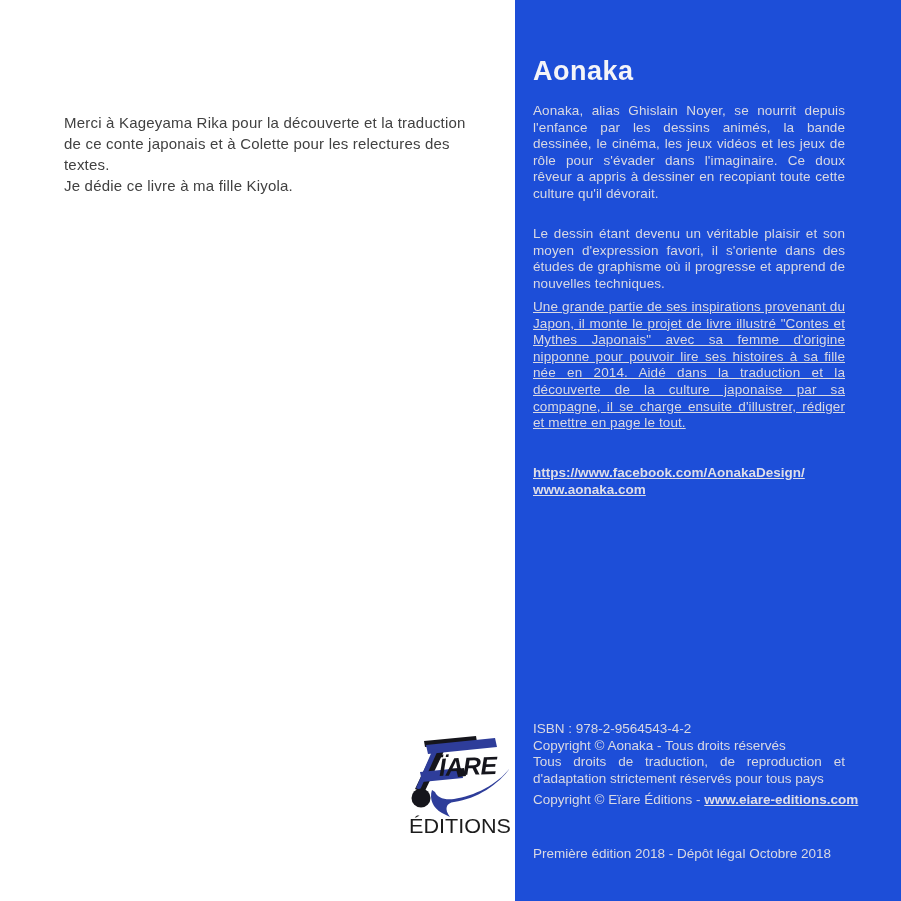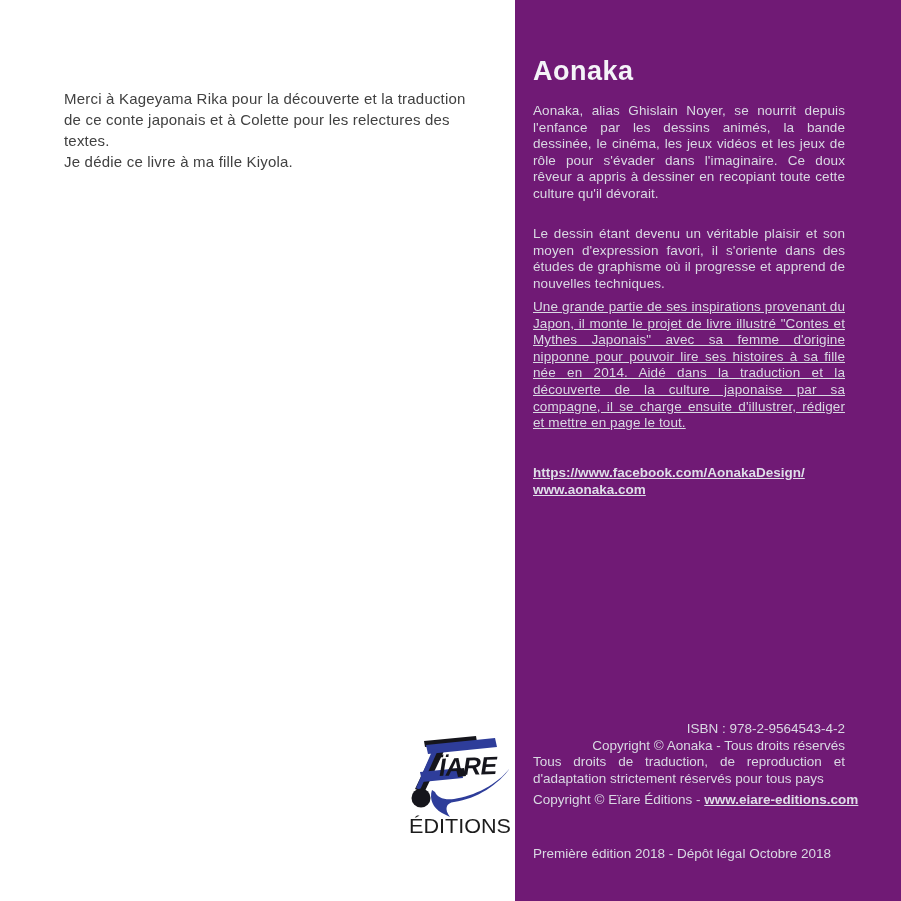--- a/index.html
+++ b/index.html
@@ -7,41 +7,41 @@
     width: 901px; height: 901px;
     background: #ffffff;
     font-family: "Liberation Sans", sans-serif;
     position: relative;
     overflow: hidden;
   }
 
   
   .thanks {
     position: absolute;
-    left: 64px; top: 88px;
+    left: 64px; top: 112px;
     width: 432px;
     font-size: 15px;
     line-height: 21px;
     color: #414141;
     white-space: pre-line;
     letter-spacing: 0.2px;
   }
 
   .logo {
     position: absolute;
     left: 406px; top: 735px;
     width: 110px; height: 106px;
   }
 
   
   .panel {
     position: absolute;
     left: 515px; top: 0;
     width: 386px; height: 901px;
-    background: #701a75;
+    background: #1d4ed8;
     color: #d9d9e3;
   }
   .panel > div { position: absolute; left: 18px; width: 312px; }
 
   .panel-title {
     top: 56px;
     font-size: 27px;
     font-weight: bold;
     color: #f4f4f8;
     letter-spacing: 0.5px;
@@ -68,21 +68,21 @@
   .legal-law   { top: 660px; }
   .isbn-block  { top: 721px; }
   .copy-pub    { top: 792px; white-space: nowrap; font-size: 13px; }
   .edition     { top: 822px; white-space: nowrap; margin-top: 24px; }
 
   .small {
     font-size: 13.5px;
     line-height: 16.6px;
     text-align: justify;
   }
-  .nowrapline { white-space: nowrap; text-align: right; }
+  .nowrapline { white-space: nowrap; text-align: left; }
   .pub-link {
     font-weight: bold;
     text-decoration: underline;
     color: #dedee8;
     cursor: pointer;
     margin-top: 42px;
   }
 </style>
 </head>
 <body>

